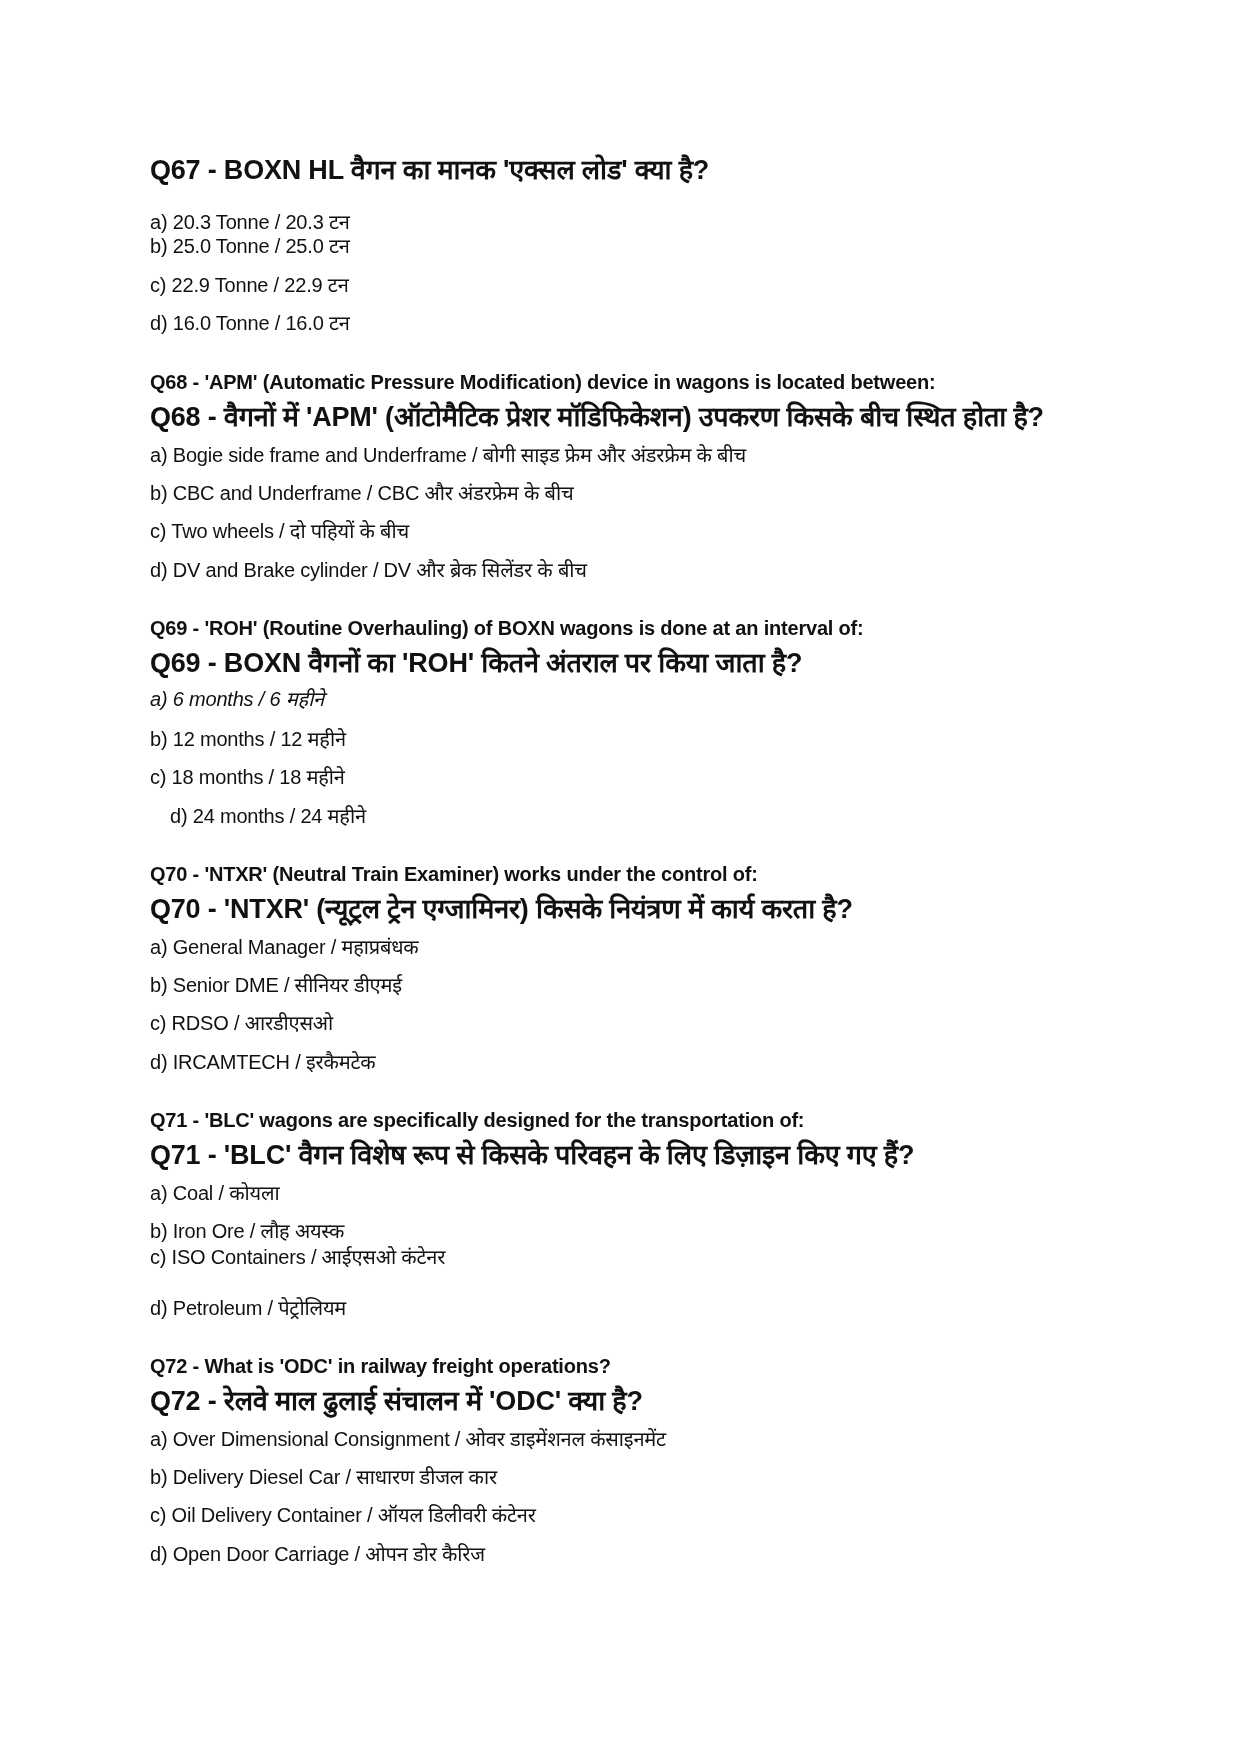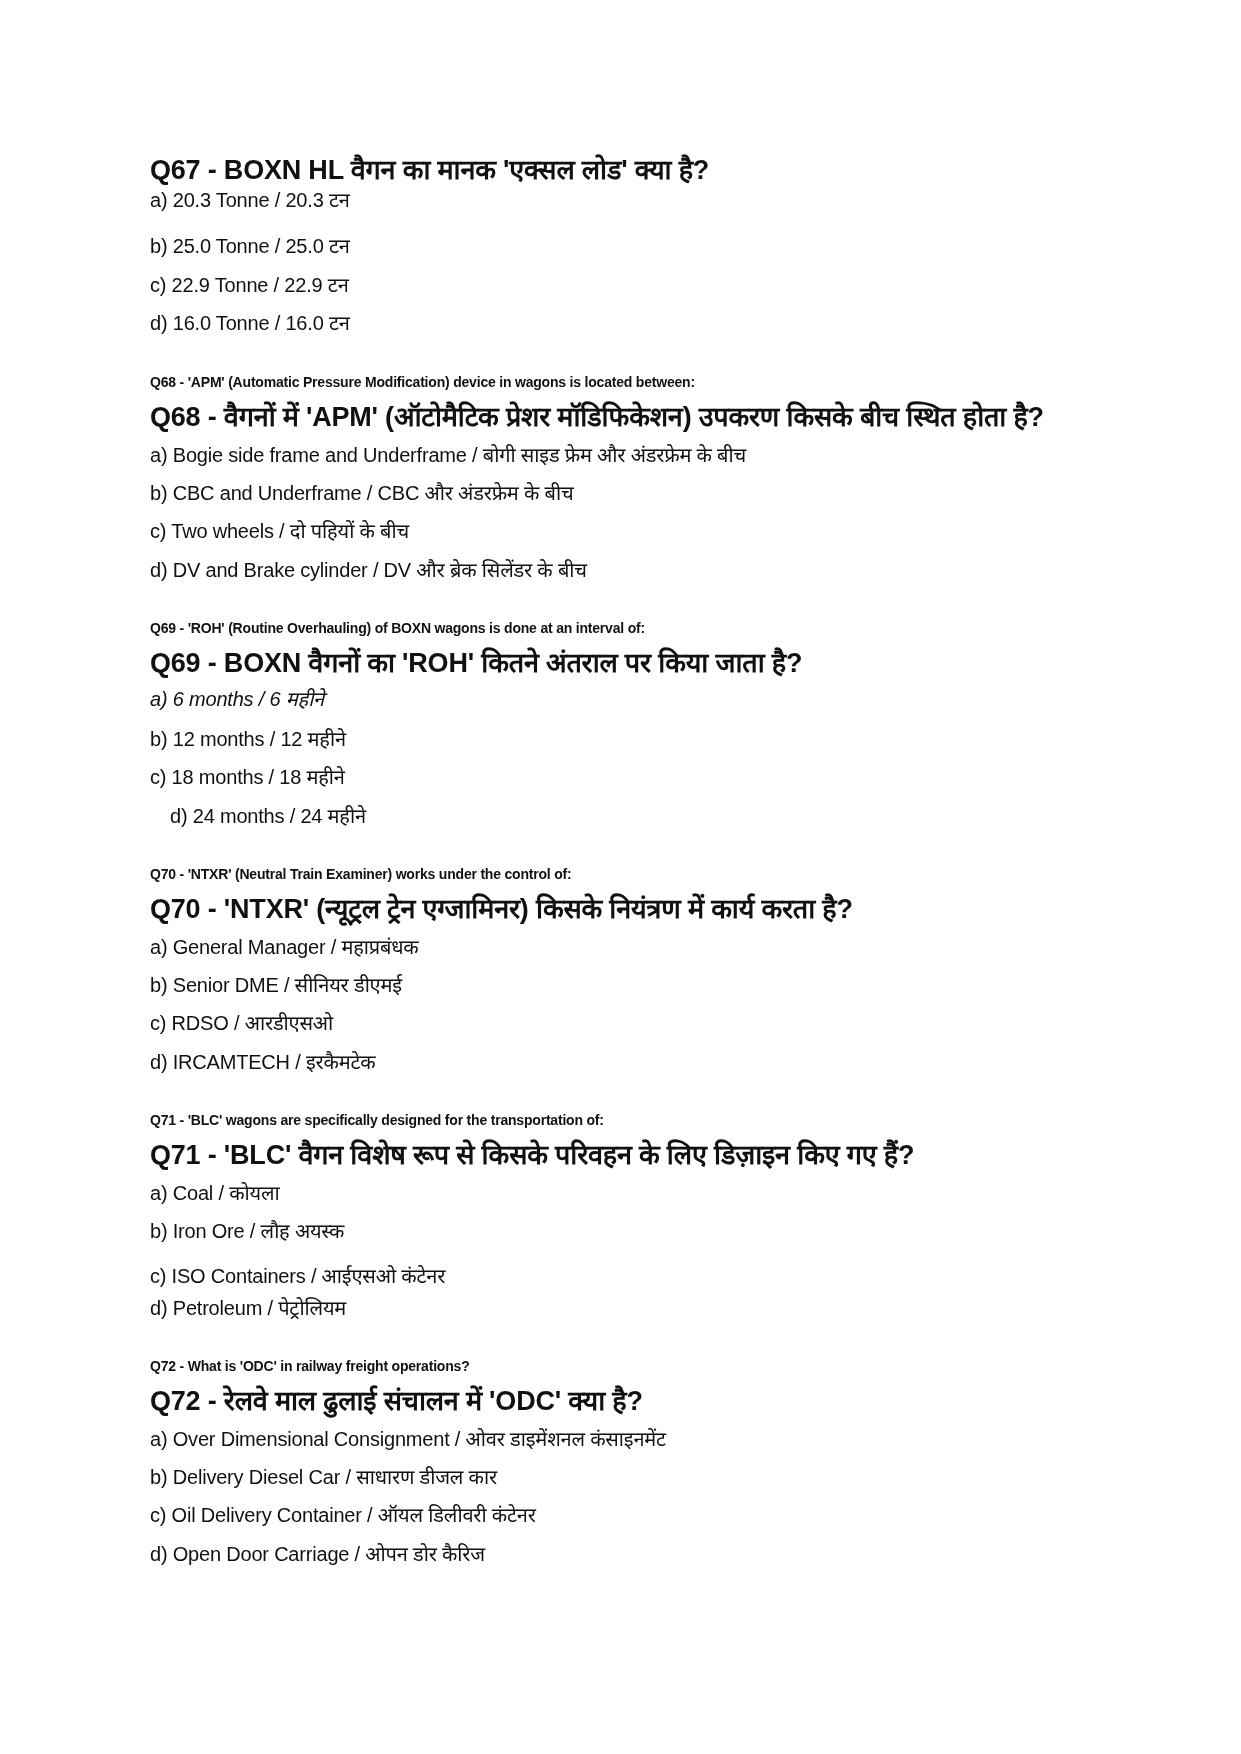--- a/index.html
+++ b/index.html
@@ -31,38 +31,38 @@
     .line {
       position: absolute;
       left: 0;
       white-space: nowrap;
       font-size: 20px;
       line-height: 24px;
       letter-spacing: -0.2px;
     }
     .q-line {
       font-weight: bold;
-      font-size: 14px;
+      font-size: 20px;
     }
     .q-line.hi {
       font-size: 27px;
     }
     .opt-line {
       font-weight: normal;
       font-size: 20px;
     }
   </style>
 </head>
 <body>
 
 <div class="page">
 
   <div class="q-block" style="top:158px;">
     <div class="line q-line hi" style="top:0px;">Q67 - BOXN HL वैगन का मानक 'एक्सल लोड' क्या है?</div>
-    <div class="line opt-line" style="top:30px;">a) 20.3 Tonne / 20.3 टन</div>
+    <div class="line opt-line" style="top:52px;">a) 20.3 Tonne / 20.3 टन</div>
     <div class="line opt-line" style="top:76px;">b) 25.0 Tonne / 25.0 टन</div>
     <div class="line opt-line" style="top:115px;">c) 22.9 Tonne / 22.9 टन</div>
     <div class="line opt-line" style="top:153px;">d) 16.0 Tonne / 16.0 टन</div>
   </div>
 
   <div class="q-block" style="top:370px;">
     <div class="line q-line" style="top:0px;">Q68 - 'APM' (Automatic Pressure Modification) device in wagons is located between:</div>
     <div class="line q-line hi" style="top:35px;">Q68 - वैगनों में 'APM' (ऑटोमैटिक प्रेशर मॉडिफिकेशन) उपकरण किसके बीच स्थित होता है?</div>
     <div class="line opt-line" style="top:73px;">a) Bogie side frame and Underframe / बोगी साइड फ्रेम और अंडरफ्रेम के बीच</div>
     <div class="line opt-line" style="top:111px;">b) CBC and Underframe / CBC और अंडरफ्रेम के बीच</div>
@@ -86,21 +86,21 @@
     <div class="line opt-line" style="top:111px;text-align:center;">b) Senior DME / सीनियर डीएमई</div>
     <div class="line opt-line" style="top:149px;">c) RDSO / आरडीएसओ</div>
     <div class="line opt-line" style="top:188px;">d) IRCAMTECH / इरकैमटेक</div>
   </div>
 
   <div class="q-block" style="top:1108px;">
     <div class="line q-line" style="top:0px;">Q71 - 'BLC' wagons are specifically designed for the transportation of:</div>
     <div class="line q-line hi" style="top:35px;">Q71 - 'BLC' वैगन विशेष रूप से किसके परिवहन के लिए डिज़ाइन किए गए हैं?</div>
     <div class="line opt-line" style="top:73px;">a) Coal / कोयला</div>
     <div class="line opt-line" style="top:111px;">b) Iron Ore / लौह अयस्क</div>
-    <div class="line opt-line" style="top:156px;">c) ISO Containers / आईएसओ कंटेनर</div>
+    <div class="line opt-line" style="top:137px;">c) ISO Containers / आईएसओ कंटेनर</div>
     <div class="line opt-line" style="top:188px;">d) Petroleum / पेट्रोलियम</div>
   </div>
 
   <div class="q-block" style="top:1354px;">
     <div class="line q-line" style="top:0px;">Q72 - What is 'ODC' in railway freight operations?</div>
     <div class="line q-line hi" style="top:35px;">Q72 - रेलवे माल ढुलाई संचालन में 'ODC' क्या है?</div>
     <div class="line opt-line" style="top:73px;">a) Over Dimensional Consignment / ओवर डाइमेंशनल कंसाइनमेंट</div>
     <div class="line opt-line" style="top:111px;">b) Delivery Diesel Car / साधारण डीजल कार</div>
     <div class="line opt-line" style="top:149px;">c) Oil Delivery Container / ऑयल डिलीवरी कंटेनर</div>
     <div class="line opt-line" style="top:188px;">d) Open Door Carriage / ओपन डोर कैरिज</div>

